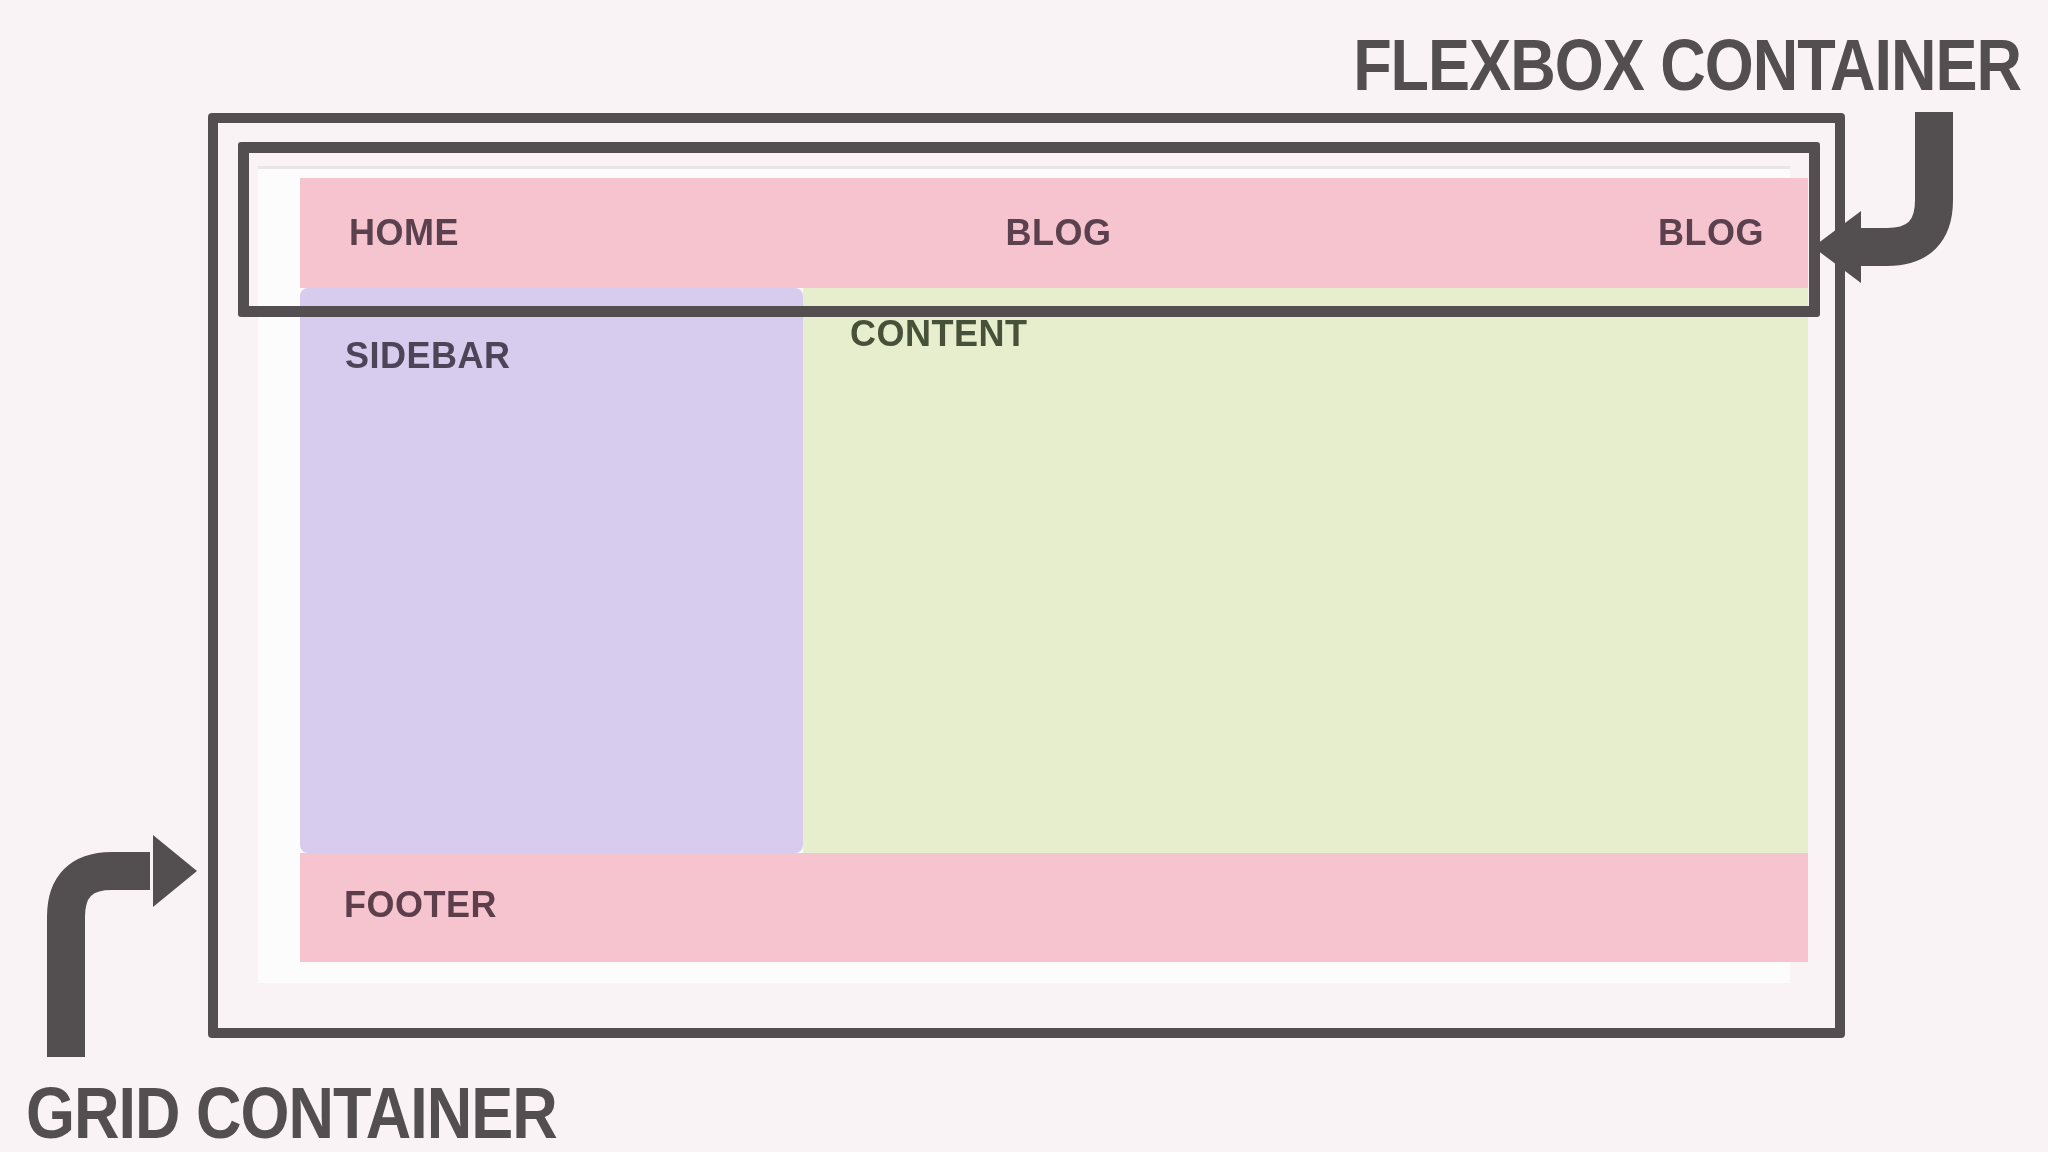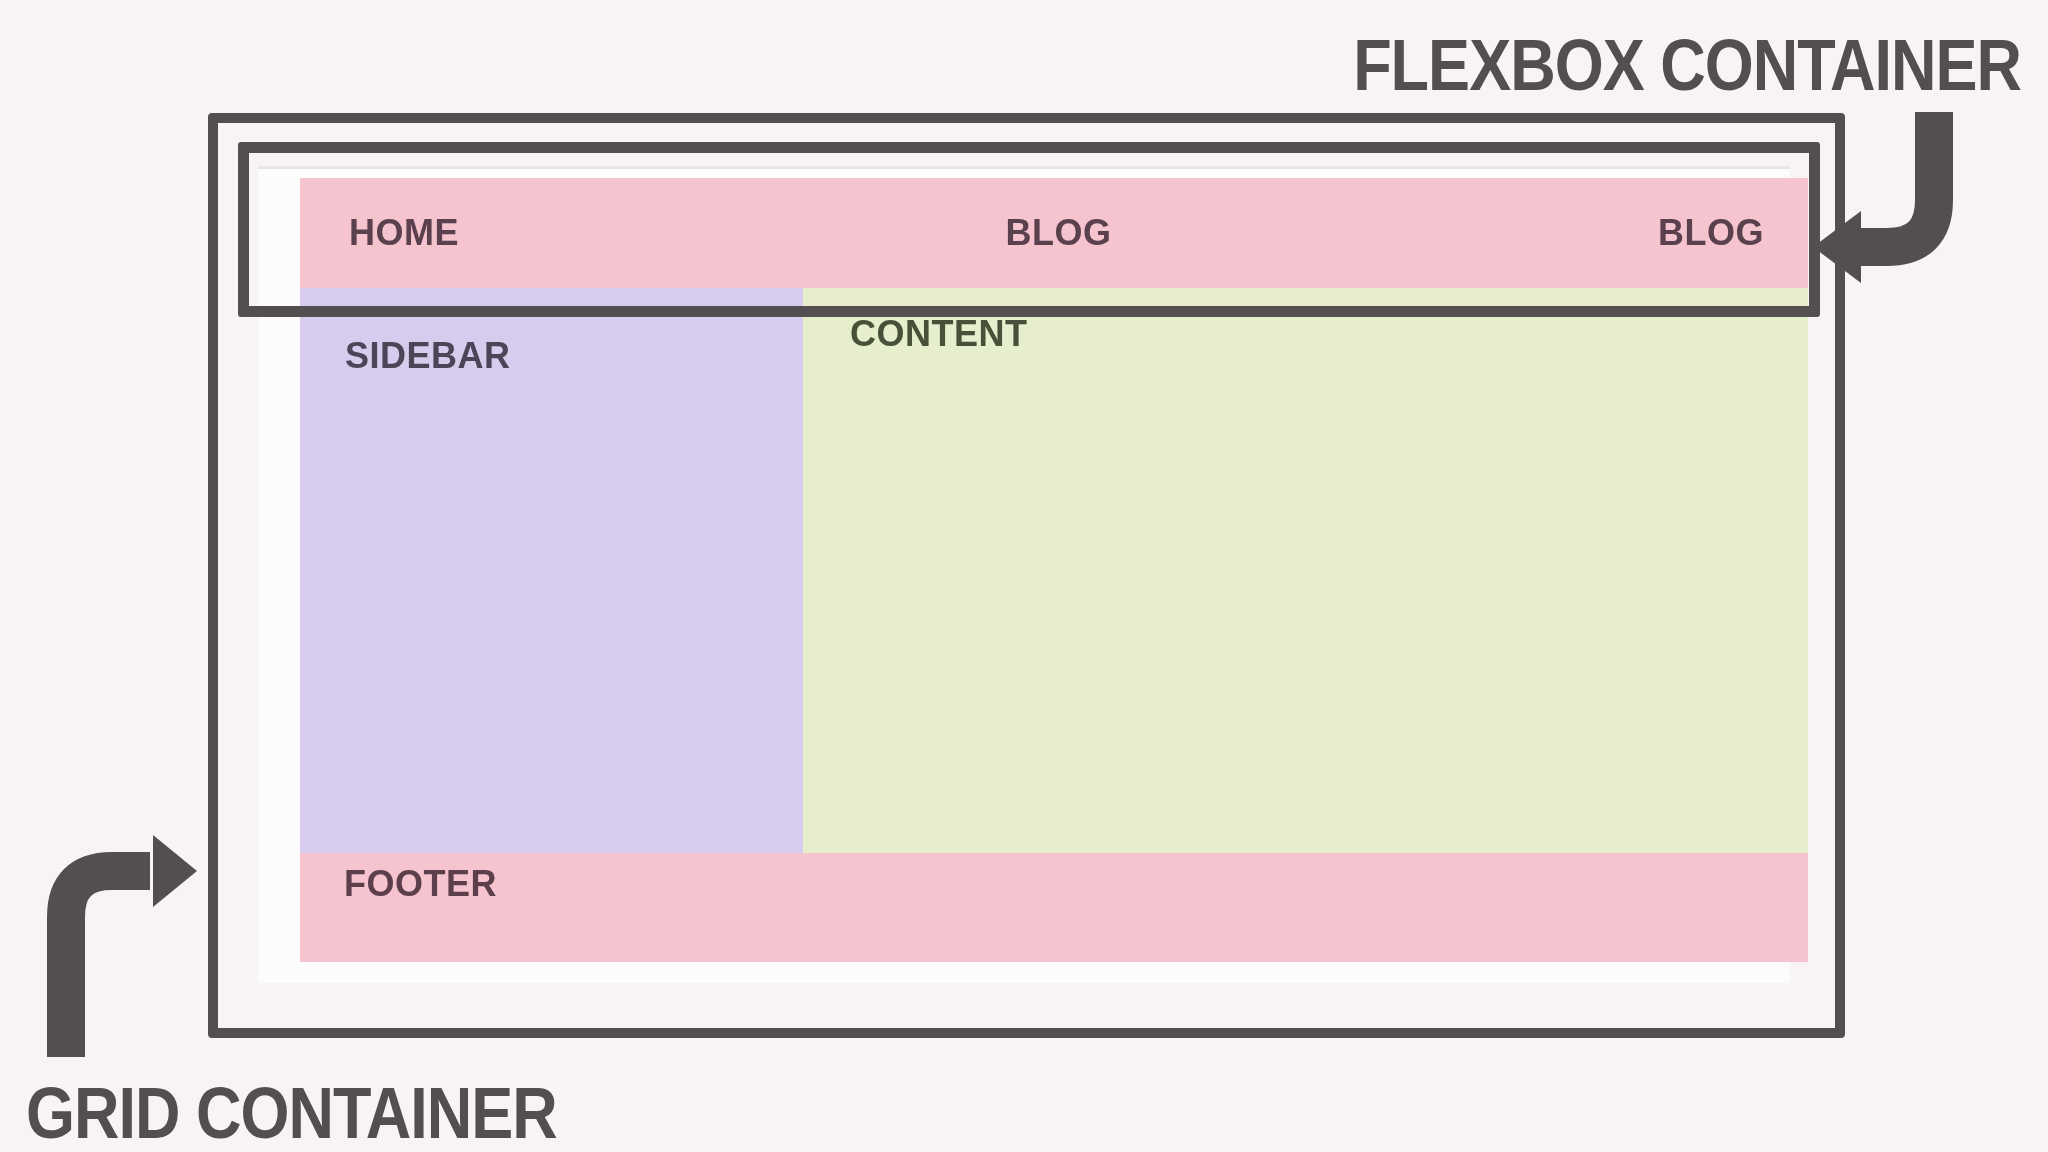--- a/index.html
+++ b/index.html
@@ -31,34 +31,35 @@
   }
   .nav .nav-item {
     font-size: 36px; font-weight: bold; letter-spacing: 0.5px;
     color: var(--nav-text, #5a414d);
   }
   .sidebar {
     left: 268px; top: 288px;
     width: 503px; height: 565px;
     background: var(--sidebar-purple, #d7cbee);
     padding: 47px 0 0 45px;
+    border-radius: 8px;
   }
   .sidebar .block-label { color: var(--sidebar-text, #4e4457); }
   .content {
     left: 771px; top: 288px;
     width: 1005px; height: 565px;
     background: var(--content-green, #e7eecd);
     padding: 25px 0 0 47px;
   }
   .content .block-label { color: var(--content-text, #475139); }
   .footer {
     left: 268px; top: 853px;
     width: 1508px; height: 109px;
     background: var(--footer-pink, #f6c4ce);
-    display: flex; 
+    display: flex; align-items: center;
     padding: 10px 0 16px 44px;
   }
   .footer .block-label { color: var(--footer-text, #5c3f4b); }
   .block-label {
     font-size: 36px; font-weight: bold; letter-spacing: 0.5px;
   }
 
   
   .grid-outline {
     position: absolute;

